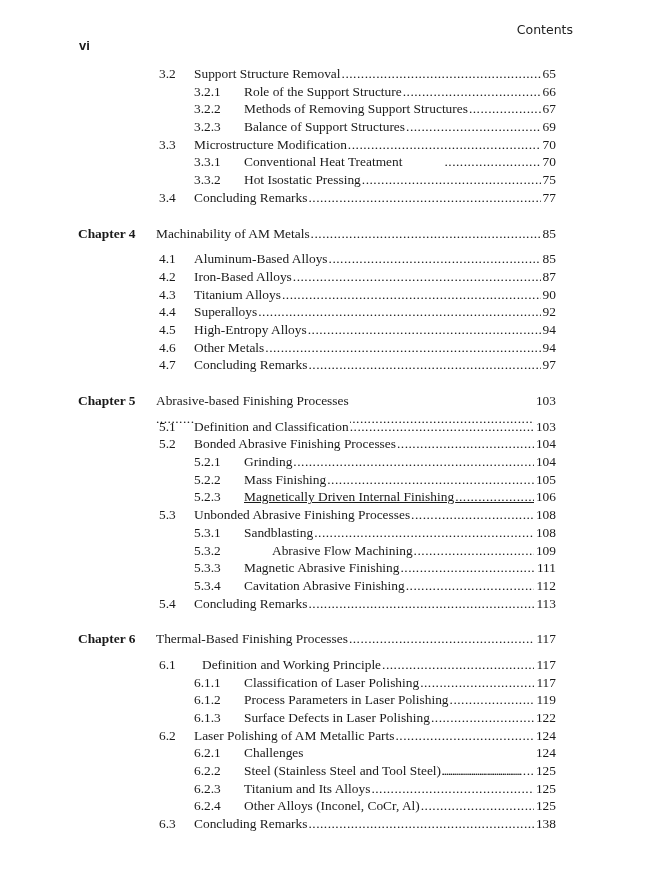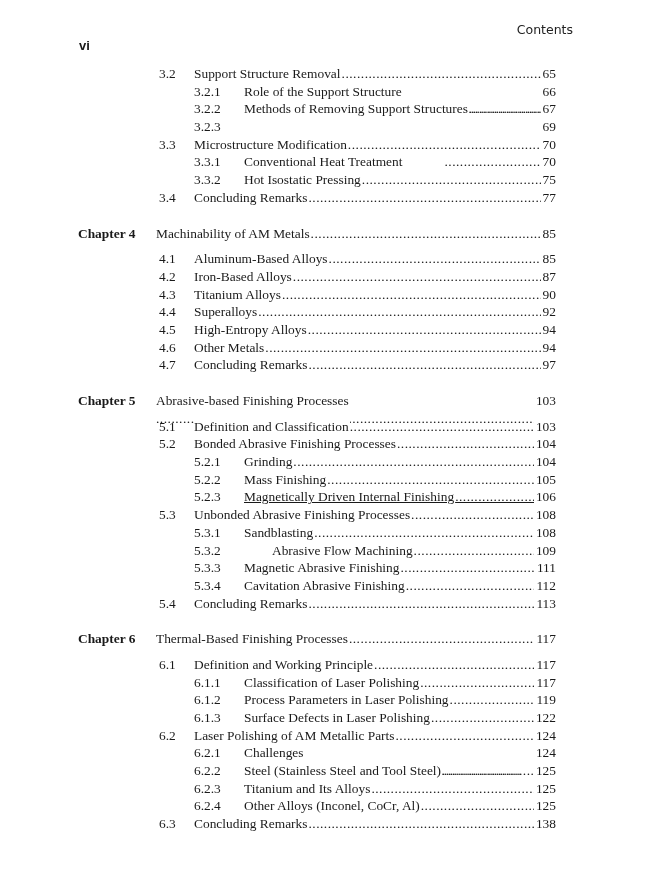--- a/index.html
+++ b/index.html
@@ -37,36 +37,40 @@
     <div class="row lvl2">
       <span class="num">3.2</span>
       <span class="title" style="right: 109px;">
         <span class="t">Support Structure Removal</span>
         <span class="dots"></span>
       </span>
       <span class="pg">65</span>
     </div>
     <div class="row lvl3">
       <span class="num">3.2.1</span>
-      <span class="title" style="right: 109px; flex-direction: column;">
+      <span class="title" style="right: 109px;">
         <span class="t">Role of the Support Structure</span>
         <span class="dots"></span>
       </span>
       <span class="pg">66</span>
     </div>
     <div class="row lvl3">
       <span class="num">3.2.2</span>
       <span class="title" style="right: 109px;">
         <span class="t">Methods of Removing Support Structures</span>
         <span class="dots"></span>
       </span>
       <span class="pg">67</span>
     </div>
     <div class="row lvl3">
       <span class="num">3.2.3</span>
+      <span class="title" style="right: 109px;">
+        <span class="t">Balance of Support Structures</span>
+        <span class="dots"></span>
+      </span>
       <span class="pg">69</span>
     </div>
     <div class="row lvl2">
       <span class="num">3.3</span>
       <span class="title" style="right: 109px;">
         <span class="t">Microstructure Modification</span>
         <span class="dots"></span>
       </span>
       <span class="pg">70</span>
     </div>
@@ -263,21 +267,21 @@
       <span class="ch-label">Chapter 6</span>
       <span class="title" style="right: 116px;">
         <span class="t">Thermal-Based Finishing Processes</span>
         <span class="dots"></span>
       </span>
       <span class="pg">117</span>
     </div>
     <div class="gap-after-chapter"></div>
     <div class="row lvl2">
       <span class="num">6.1</span>
-      <span class="title" style="right: 116px;">
+      <span class="title" style="right: 116px; margin-left: 8px;">
         <span class="t">Definition and Working Principle</span>
         <span class="dots"></span>
       </span>
       <span class="pg">117</span>
     </div>
     <div class="row lvl3">
       <span class="num">6.1.1</span>
       <span class="title" style="right: 116px;">
         <span class="t">Classification of Laser Polishing</span>
         <span class="dots"></span>

